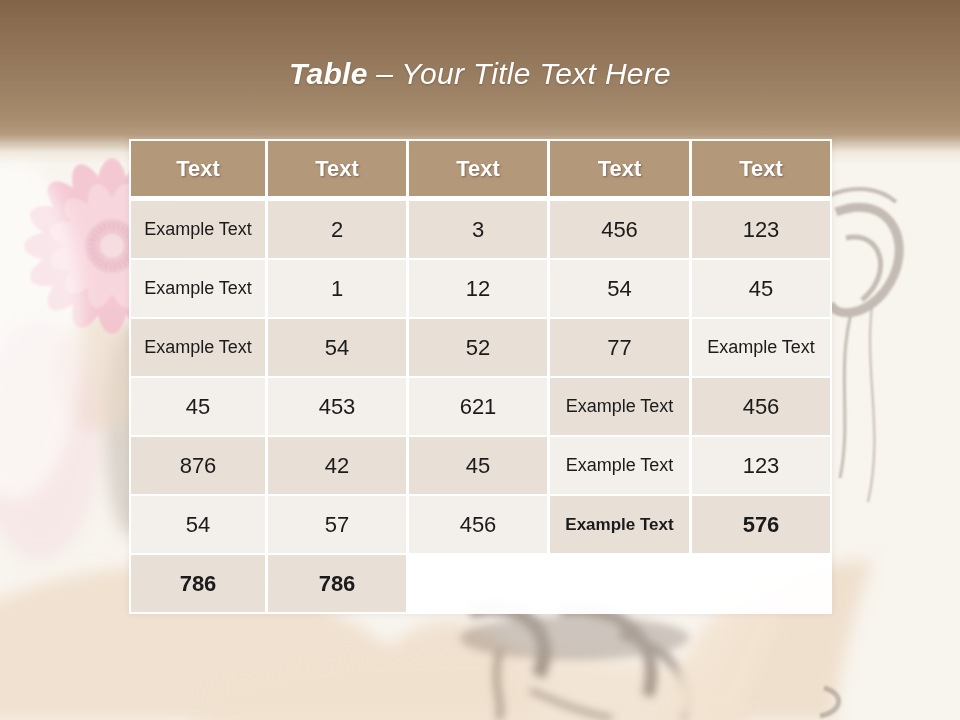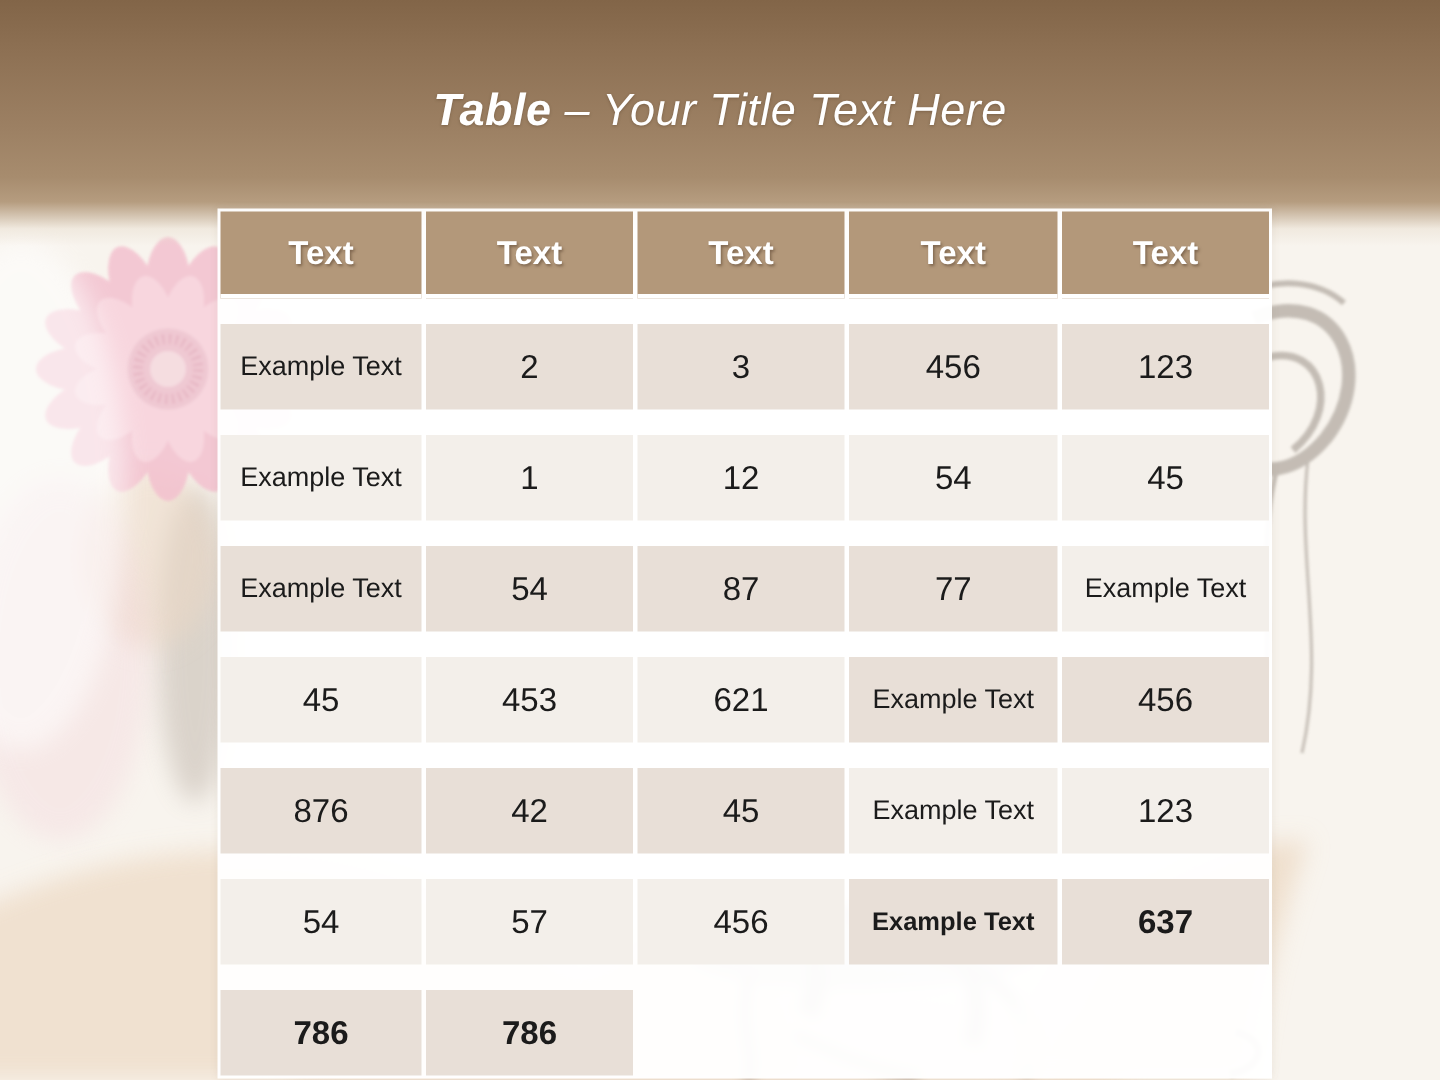--- a/index.html
+++ b/index.html
@@ -28,25 +28,24 @@
     font-size:30px;letter-spacing:.3px;
     text-shadow:0 1px 2px rgba(70,50,30,.35);
     font-style:italic;
   }
   .title .t-bold{font-weight:700;}
   
   .ppt-table{
     position:absolute;left:129px;top:139px;z-index:2;
     display:grid;
     grid-template-columns:134px 138px 138px 139px 138px;
-    gap:17px 3px;
+    gap:2px 3px;
     padding:2px;
     background:rgba(255,255,255,0.96);
     box-shadow:0 0 6px rgba(120,100,80,0.12);
-    margin-left:16px;
   }
   .th{
     height:58px;box-sizing:border-box;
     display:flex;align-items:center;justify-content:center;
     background:var(--header-bg,#b3987a);
     border-bottom:3px solid var(--grid-line,#fff);
     color:var(--header-text,#fff);
     font-size:22px;font-weight:700;
     text-shadow:1px 1px 2px rgba(84,62,44,.55);
   }
@@ -177,39 +176,39 @@
     <div class="td val d">123</div>
 
     <div class="td lab l">Example Text</div>
     <div class="td val l">1</div>
     <div class="td val l">12</div>
     <div class="td val l">54</div>
     <div class="td val l">45</div>
 
     <div class="td lab d">Example Text</div>
     <div class="td val d">54</div>
-    <div class="td val d">87</div>
+    <div class="td val d">52</div>
     <div class="td val d">77</div>
 
     <div class="td lab l">Example Text</div>
     <div class="td val l">45</div>
     <div class="td val l">453</div>
     <div class="td val l">621</div>
 
     <div class="td lab d">Example Text</div>
     <div class="td val d">456</div>
     <div class="td val d">876</div>
     <div class="td val d">42</div>
     <div class="td val d">45</div>
 
     <div class="td lab l">Example Text</div>
     <div class="td val l">123</div>
     <div class="td val l">54</div>
     <div class="td val l">57</div>
     <div class="td val l">456</div>
 
     <div class="td lab d em">Example Text</div>
-    <div class="td val d em">637</div>
+    <div class="td val d em">576</div>
     <div class="td val d em">786</div>
     <div class="td val d em">786</div>
   </div>
 
 </div>
 
 </body></html>

